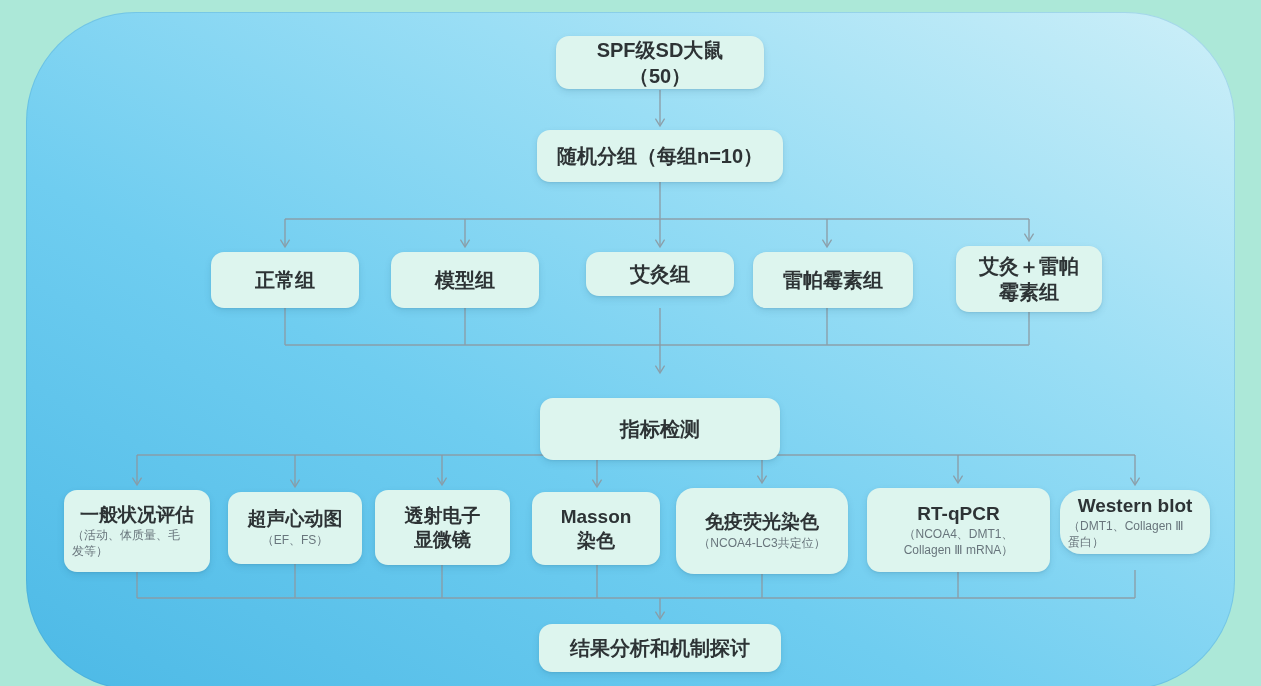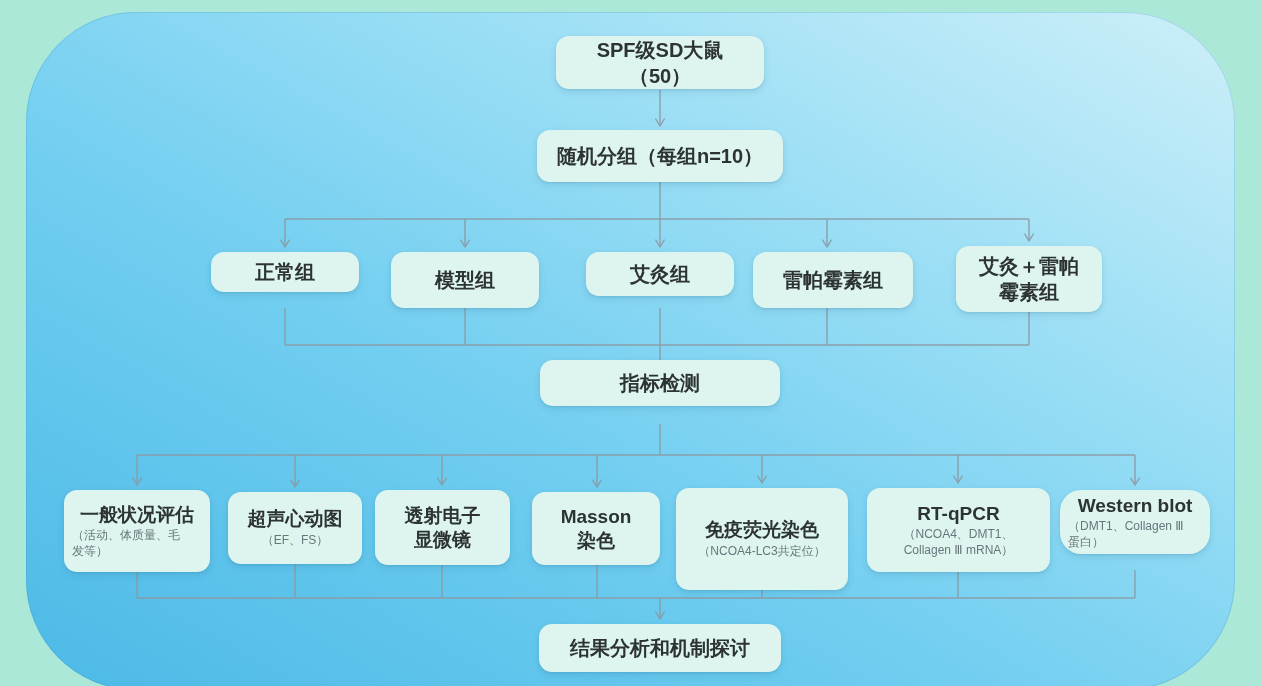--- a/index.html
+++ b/index.html
@@ -106,59 +106,59 @@
 
   <div class="node" style="left:556px;top:36px;width:208px;height:53px;">
     <div class="label">SPF级SD大鼠
 （50）</div>
   </div>
 
   <div class="node" style="left:537px;top:130px;width:246px;height:52px;">
     <div class="label">随机分组（每组n=10）</div>
   </div>
 
-  <div class="node" style="left:211px;top:252px;width:148px;height:40px;">
+  <div class="node" style="left:211px;top:252px;width:148px;height:56px;">
     <div class="label">正常组</div>
   </div>
   <div class="node" style="left:391px;top:252px;width:148px;height:56px;">
     <div class="label">模型组</div>
   </div>
   <div class="node" style="left:586px;top:252px;width:148px;height:44px;">
     <div class="label">艾灸组</div>
   </div>
   <div class="node" style="left:753px;top:252px;width:160px;height:56px;">
     <div class="label">雷帕霉素组</div>
   </div>
   <div class="node" style="left:956px;top:246px;width:146px;height:66px;">
     <div class="label">艾灸＋雷帕
 霉素组</div>
   </div>
 
-  <div class="node" style="left:540px;top:360px;width:240px;height:46px;">
+  <div class="node" style="left:540px;top:398px;width:240px;height:62px;">
     <div class="label">指标检测</div>
   </div>
 
   <div class="node" style="left:64px;top:490px;width:146px;height:82px;">
     <div class="test-title">一般状况评估</div>
     <div class="subtitle left">（活动、体质量、毛
 发等）</div>
   </div>
   <div class="node" style="left:228px;top:492px;width:134px;height:72px;">
     <div class="test-title">超声心动图</div>
     <div class="subtitle">（EF、FS）</div>
   </div>
   <div class="node" style="left:375px;top:490px;width:135px;height:75px;">
     <div class="test-title">透射电子
 显微镜</div>
   </div>
   <div class="node" style="left:532px;top:492px;width:128px;height:73px;">
     <div class="test-title">Masson
 染色</div>
   </div>
-  <div class="node" style="left:676px;top:488px;width:172px;height:102px;">
+  <div class="node" style="left:676px;top:488px;width:172px;height:86px;border-radius:18px;">
     <div class="test-title">免疫荧光染色</div>
     <div class="subtitle">（NCOA4-LC3共定位）</div>
   </div>
   <div class="node" style="left:867px;top:488px;width:183px;height:84px;">
     <div class="test-title">RT-qPCR</div>
     <div class="subtitle">（NCOA4、DMT1、
 Collagen Ⅲ mRNA）</div>
   </div>
   <div class="node" style="left:1060px;top:490px;width:150px;height:64px;border-radius:21px;">
     <div class="test-title">Western blot</div>

